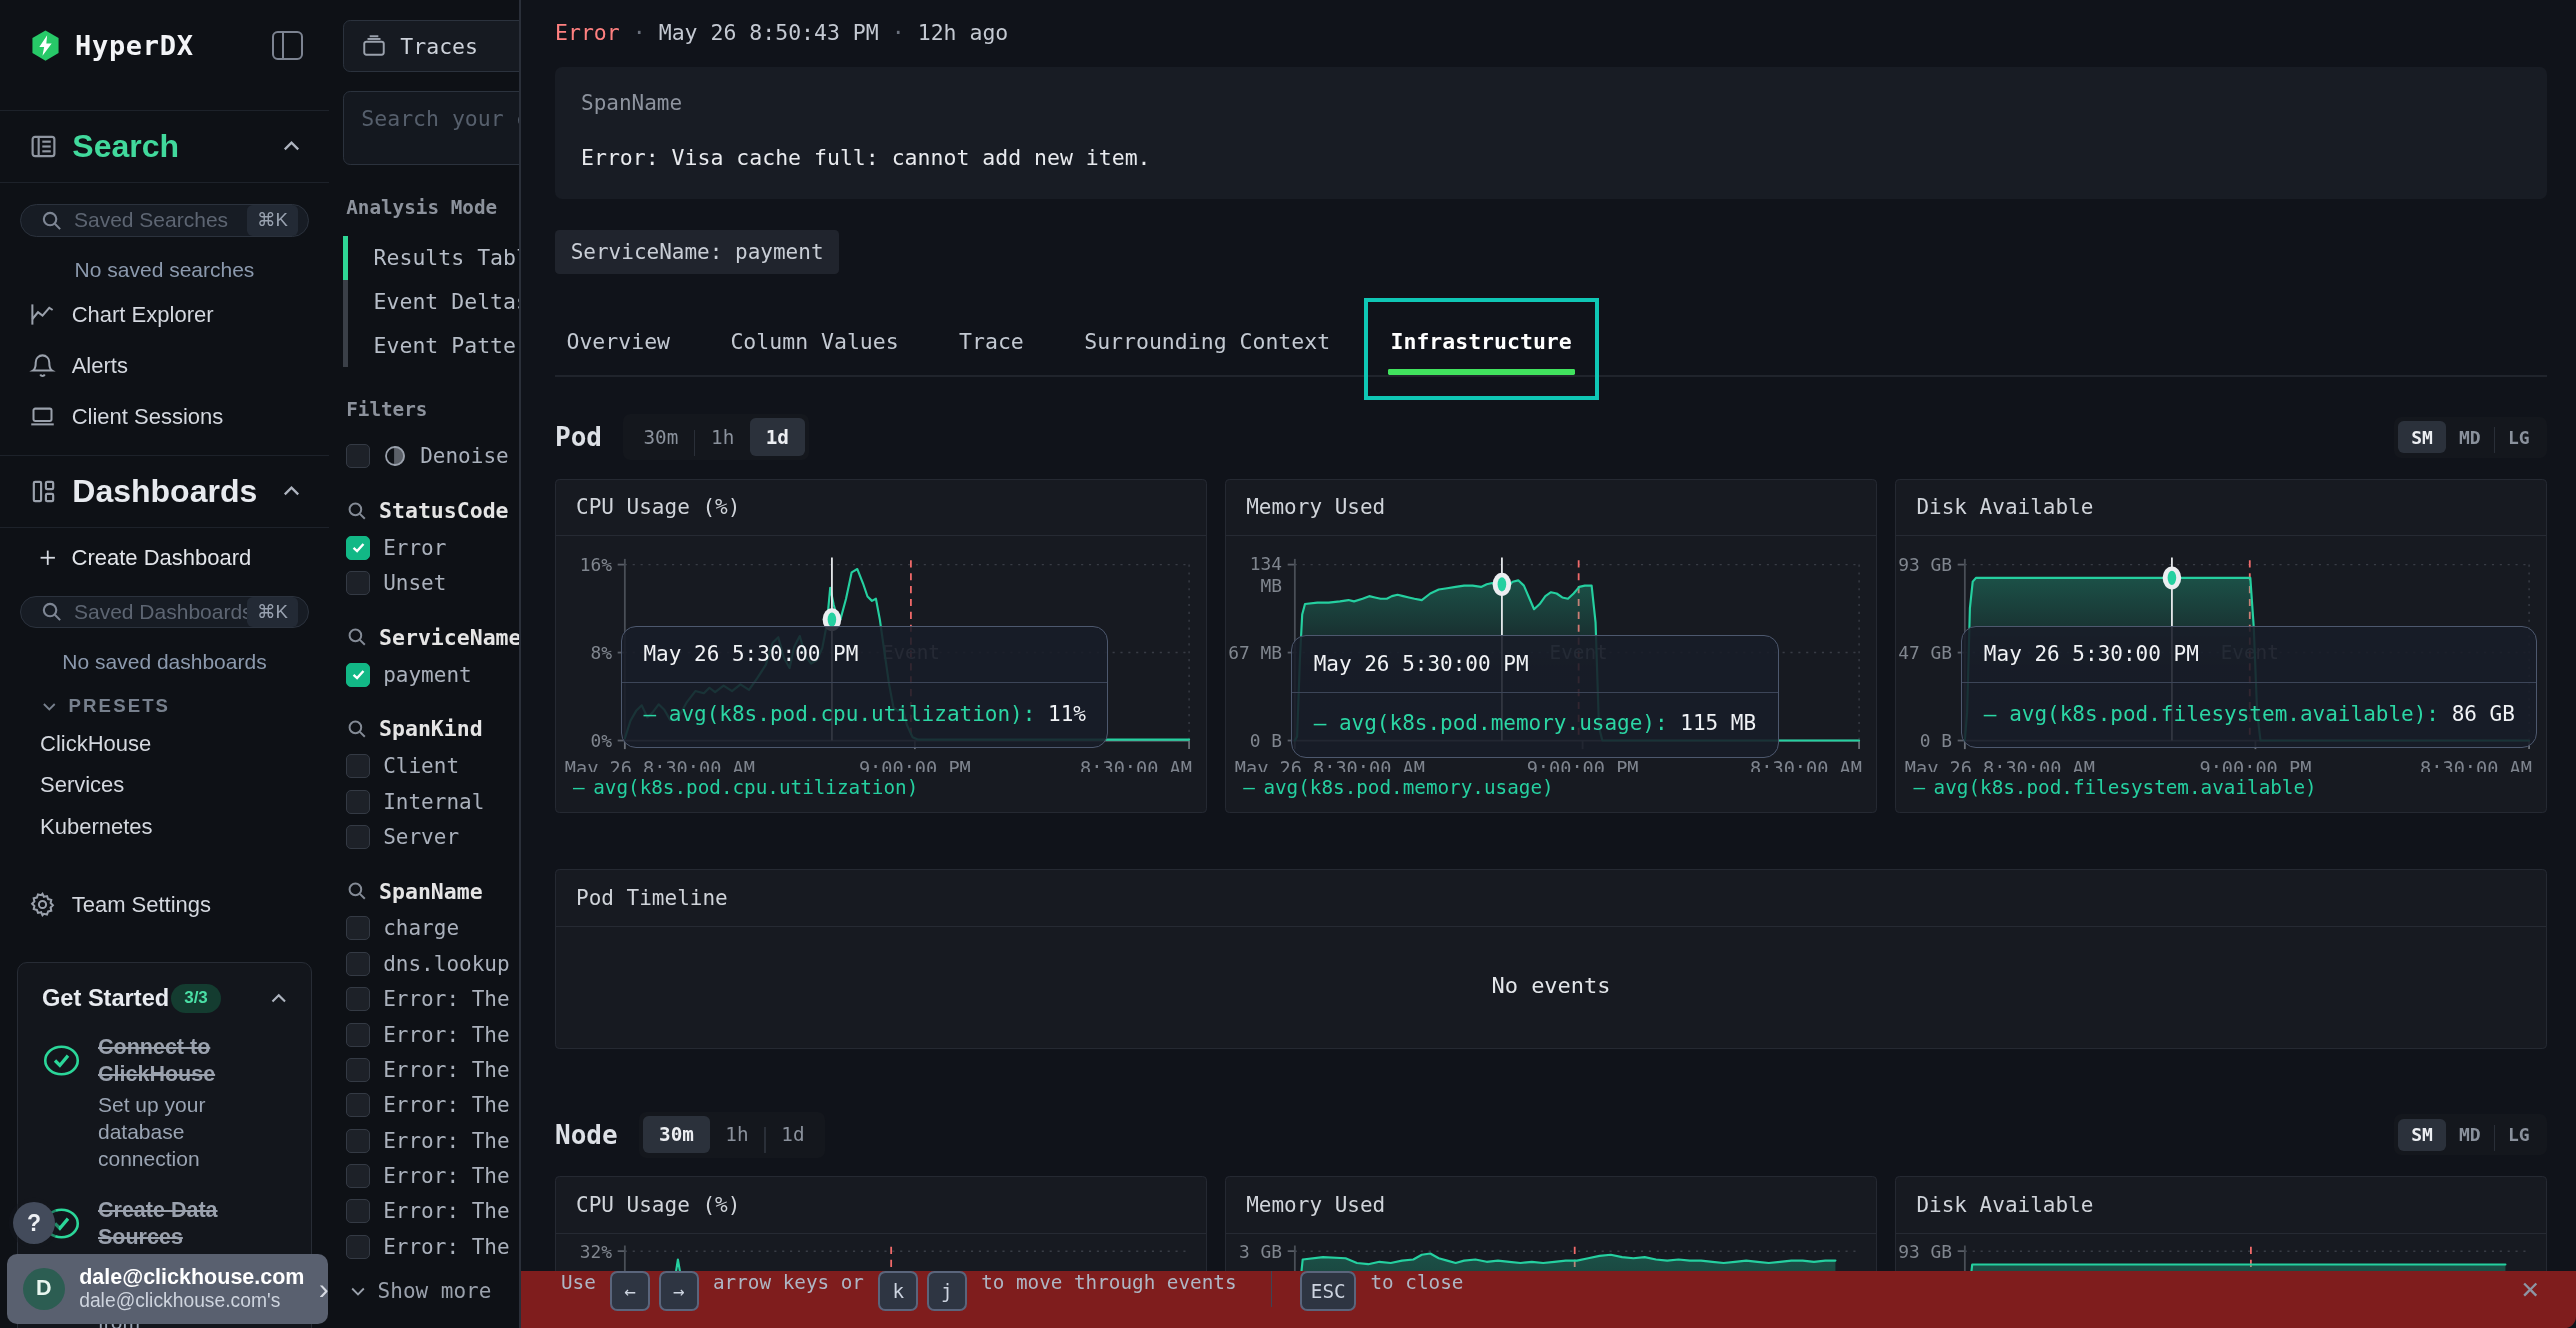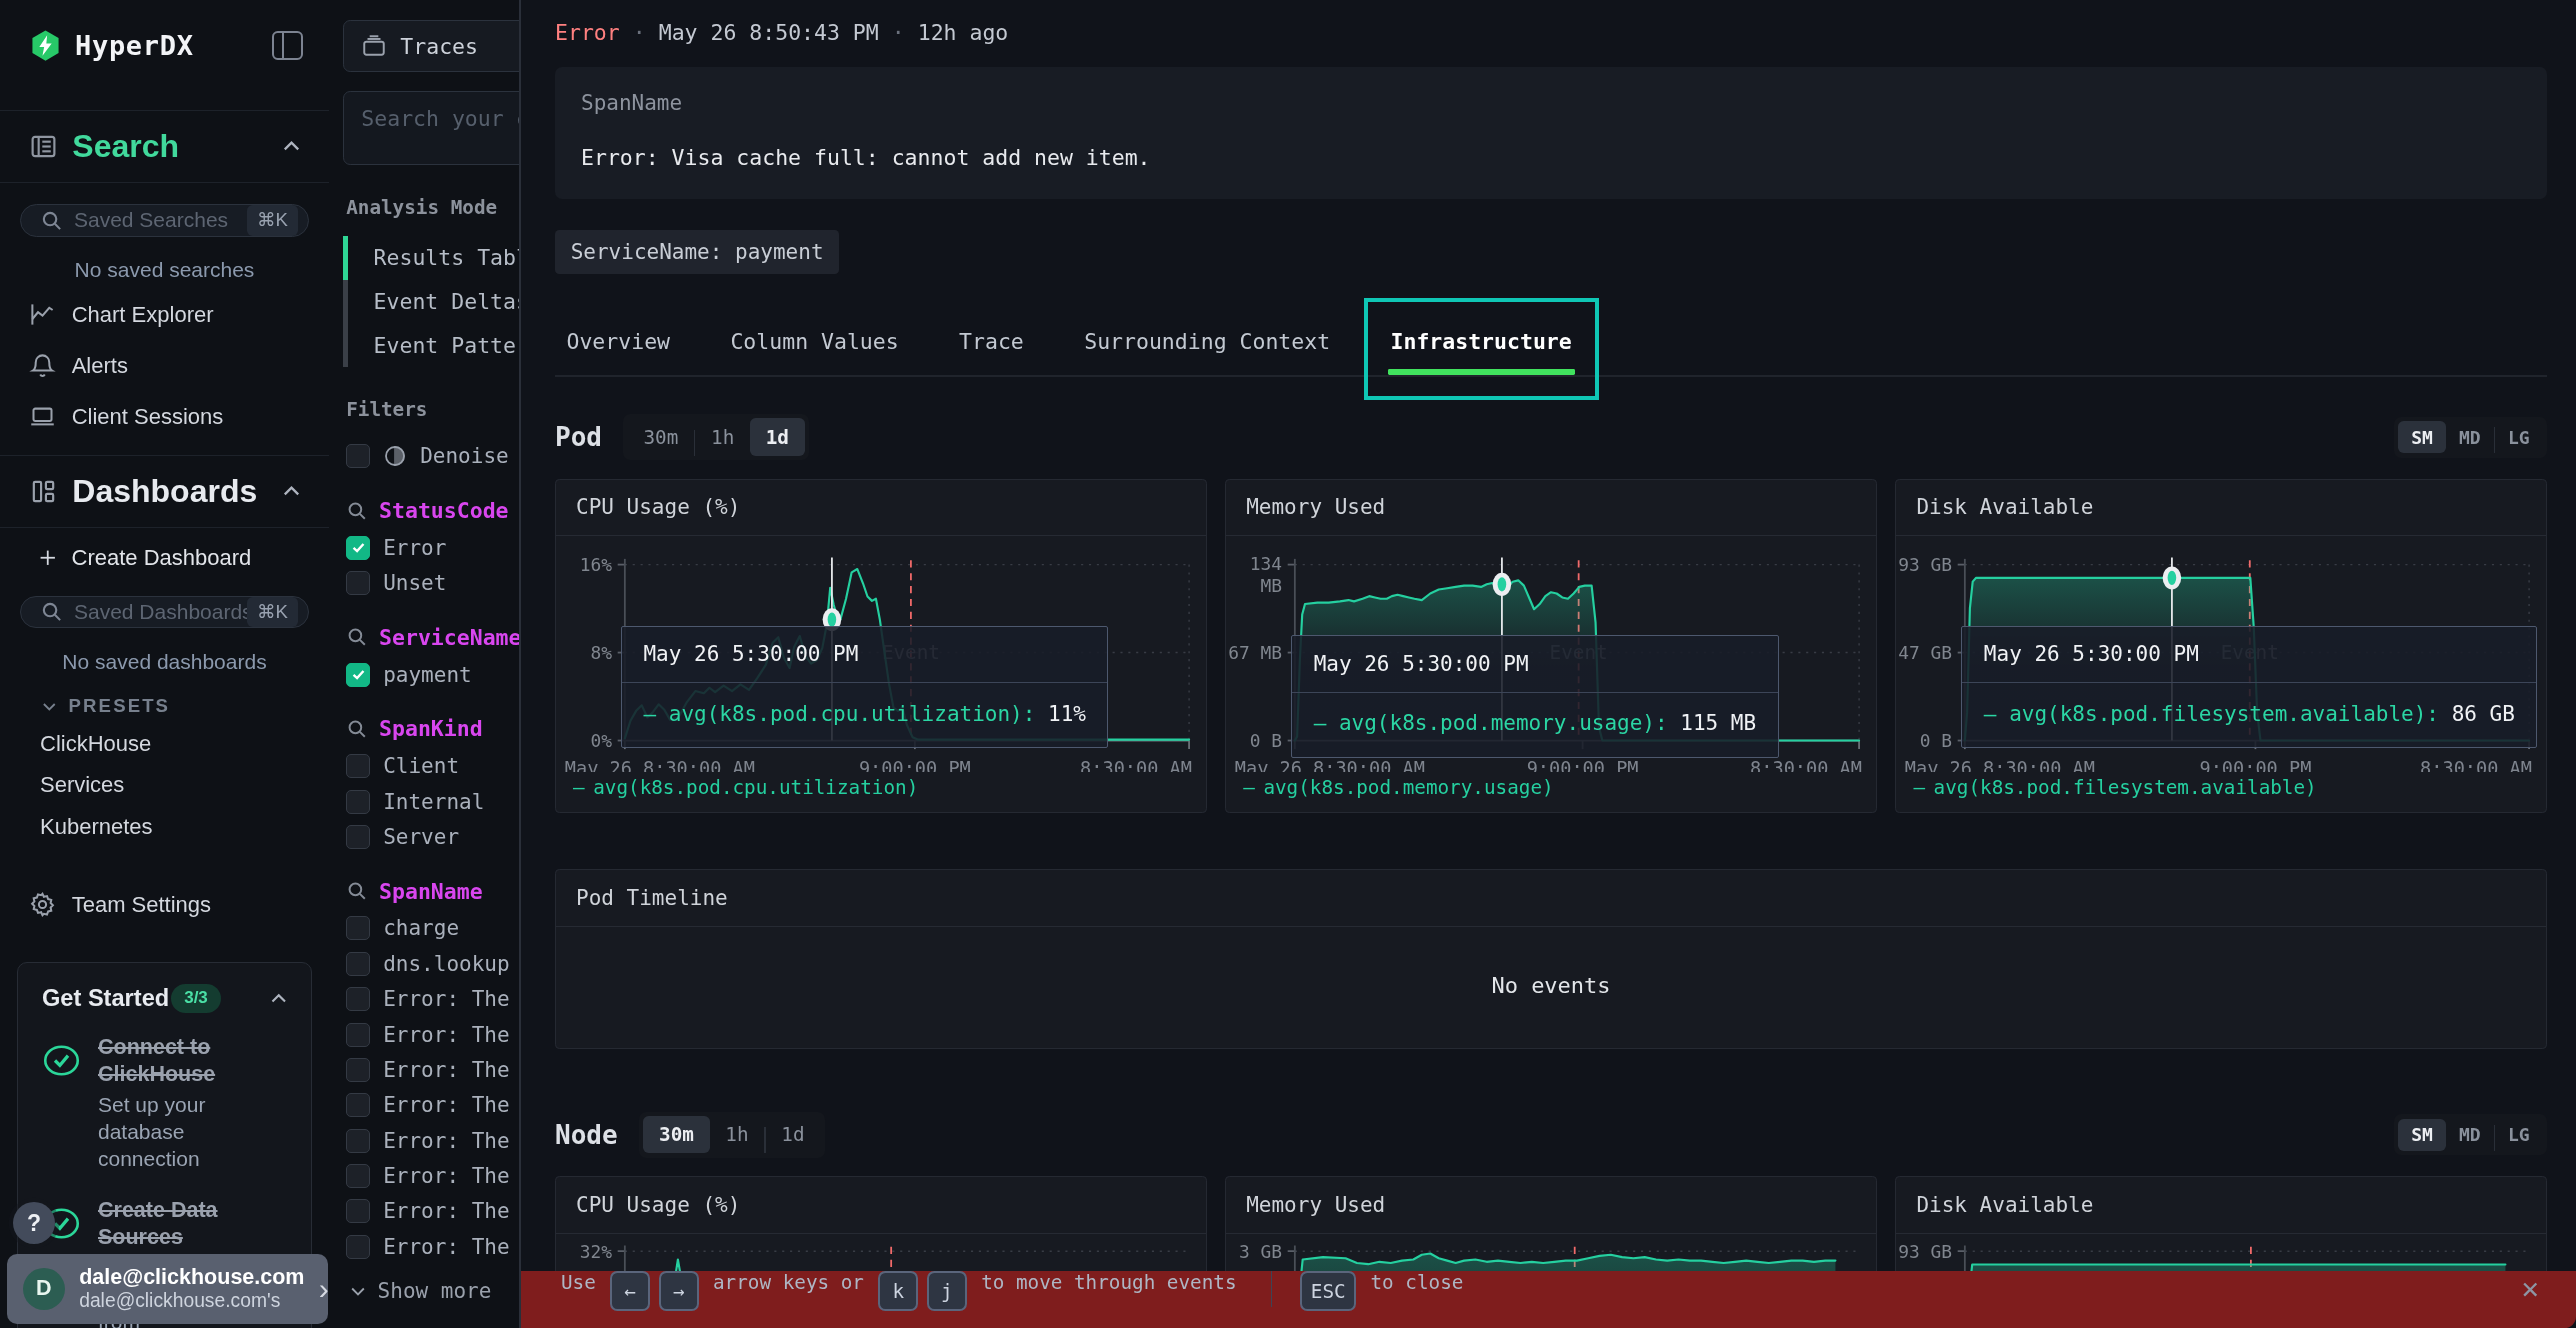--- a/index.html
+++ b/index.html
@@ -51,21 +51,21 @@
   .search-box { width:401px; height:74px; border:1.4px solid #2b323d; background:#14181f; border-radius:7.2px; margin-top:18.6px; display:flex; align-items:flex-start; padding:14.3px 17px; font-size:21.5px; color:#565f6c; cursor:text; }
   .mid-label { font-size:19.3px; font-weight:bold; color:#8c929c; margin:31.5px 0 17px 2.9px; }
   .mode-item { display:flex; align-items:stretch; cursor:pointer; }
   .mode-rail { width:4.3px; background:#3a3f47; flex:none; }
   .mode-rail.on { background:#2fd695; }
   .mode-label { font-size:21.5px; color:#b6bdc7; padding:9.3px 0 9.3px 26px; }
   .filter-row { display:flex; align-items:center; gap:13px; padding:5.7px 0 5.7px 2.9px; cursor:pointer; }
   .fcheck { width:24px; height:24px; border-radius:5px; background:#1d2128; border:1.4px solid #343a44; flex:none; display:flex; align-items:center; justify-content:center; }
   .fcheck.on { background:#12b886; border-color:#12b886; }
   .fgroup-hdr { display:flex; align-items:center; gap:11.4px; margin:24px 0 7.2px 2.9px; }
-  .fgroup-name { font-size:21.5px; font-weight:bold; color:#d946ef; }
+  .fgroup-name { font-size:21.5px; font-weight:bold; color:#e5e5e5; }
   .foption-label { font-size:21px; color:#aab1bc; white-space:nowrap; }
   .show-more { display:flex; align-items:center; gap:10px; color:#9aa1ac; font-size:21px; margin:14.3px 0 0 4.3px; cursor:pointer; }
 
   
   .drawer { flex:1; height:100%; background:#10131a; border-left:2.1px solid #2a2f39; position:relative; z-index:2; overflow:hidden; }
   .drawer-scroll { height:100%; overflow:hidden; padding:20px 29px 0 34px; }
   .evt-head { display:flex; align-items:center; gap:13px; font-size:21.5px; }
   .evt-level { color:#ff8080; }
   .evt-sep { color:#6b717d; }
   .evt-time, .evt-ago { color:#c4c9d2; }
@@ -89,21 +89,21 @@
   .sizes .opt { font-size:18px; padding:5.7px 13px; font-weight:bold; }
 
   .cards-row { display:grid; grid-template-columns:1fr 1fr 1fr; gap:18.6px; margin-top:18.6px; }
   .card { background:#171a21; border:1.4px solid #252932; border-radius:4.3px; overflow:hidden; }
   .card-head { font-size:21px; color:#d0d4da; padding:15.7px 20px; border-bottom:1.4px solid #262a33; }
   .card-body { position:relative; }
   .card-legend { display:flex; align-items:center; gap:8.6px; font-size:19.3px; color:#25d0a0; padding:4.3px 17px 13px 17px; cursor:pointer; white-space:nowrap; }
   .timeline-card { margin-top:56px; }
   .timeline-empty { font-size:22px; color:#e3e6ea; text-align:center; padding:46px 0 50px 0; }
 
-  .chart-tooltip { position:absolute; background:rgba(24,29,40,0.88); border:1.4px solid #4d586e; border-radius:2px; z-index:10; }
+  .chart-tooltip { position:absolute; background:rgba(24,29,40,0.88); border:1.4px solid #4d586e; border-radius:15px; z-index:10; }
   .tt-title { font-size:21px; color:#f0f2f5; padding:15.7px 21.5px; border-bottom:1.4px solid #3c4558; }
   .tt-row { font-size:21px; color:#2bd6a4; padding:18.6px 21.5px 21.5px 21.5px; white-space:nowrap; }
   .tt-row .val { color:#f0f2f5; }
 
   .bottom-bar { position:absolute; left:0; right:0; bottom:0; height:57px; background:#7f1d1d; border-bottom-right-radius:11.4px; display:flex; align-items:flex-start; padding:0 37px 0 30px; z-index:20; }
   .bottom-bar .txt { font-size:19.3px; color:#aeb6c4; margin:0 10px; white-space:nowrap; }
   .kbd { min-width:40px; height:40px; border:2.1px solid #5a657c; background:#2e3542; border-radius:7.2px; color:#cdd4e0; font-size:19.3px; display:inline-flex; align-items:center; justify-content:center; padding:0 8.6px; margin:0 4.3px; }
   .bar-div { width:1.4px; height:36px; background:#3d4455; margin:0 24px; }
   .bar-close { margin-left:auto; font-size:29px; color:#8d95a3; cursor:pointer; }
 

